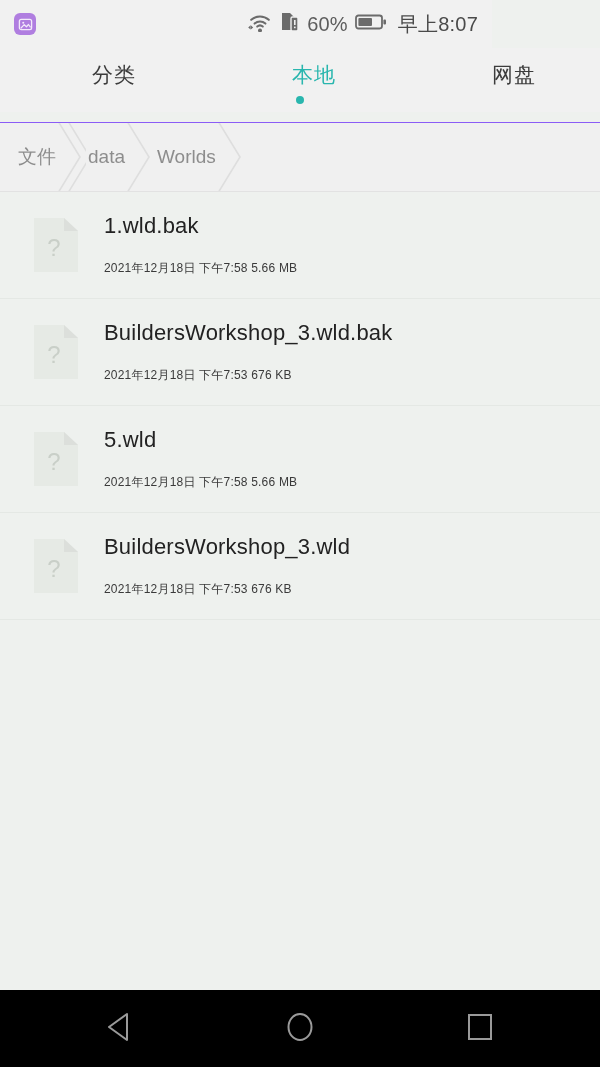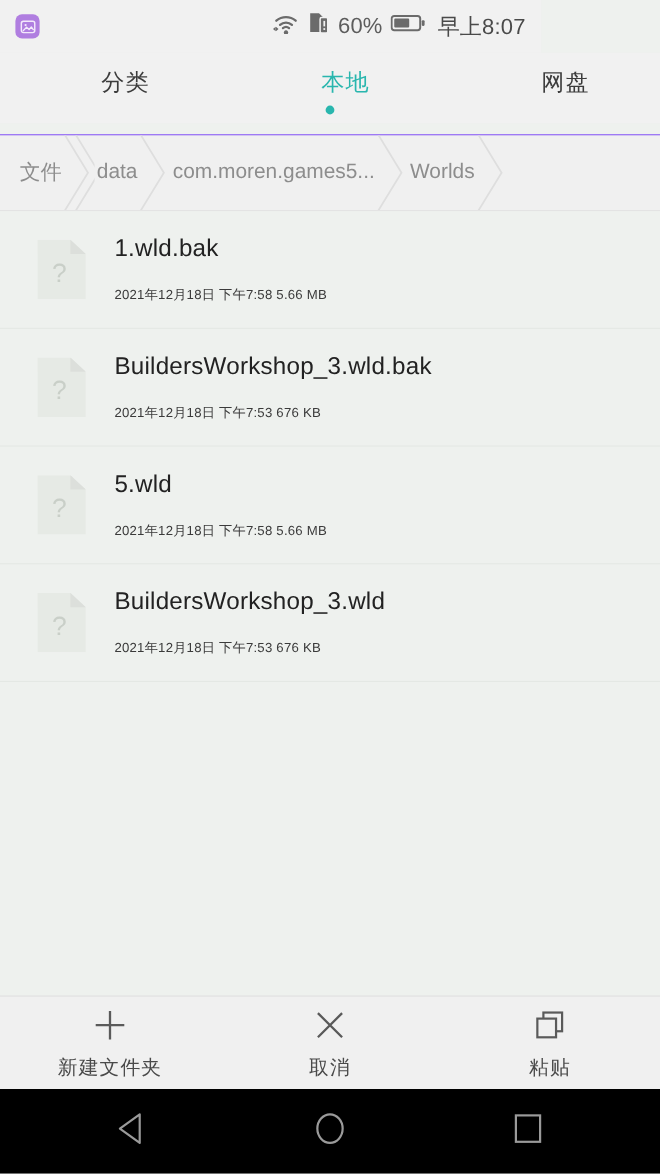--- a/index.html
+++ b/index.html
@@ -199,28 +199,20 @@
 
     <div class="crumb">
       <span>data</span>
       <span class="chev">
         <svg viewBox="0 0 32 70" preserveAspectRatio="none">
           <path d="M4 -2 L26 35 L4 72" fill="none" stroke="#dedede" stroke-width="1.6"></path>
         </svg>
       </span>
     </div>
 
-    <div class="crumb">
-      <span>com.moren.games5...</span>
-      <span class="chev">
-        <svg viewBox="0 0 32 70" preserveAspectRatio="none">
-          <path d="M4 -2 L26 35 L4 72" fill="none" stroke="#dedede" stroke-width="1.6"></path>
-        </svg>
-      </span>
-    </div>
 
     <div class="crumb">
       <span>Worlds</span>
       <span class="chev">
         <svg viewBox="0 0 32 70" preserveAspectRatio="none">
           <path d="M4 -2 L26 35 L4 72" fill="none" stroke="#dedede" stroke-width="1.6"></path>
         </svg>
       </span>
     </div>
 
@@ -280,51 +272,20 @@
         </svg>
       </span>
       <span class="fileinfo">
         <span class="filename">BuildersWorkshop_3.wld</span>
         <span class="filemeta">2021年12月18日 下午7:53 676 KB</span>
       </span>
     </div>
 
   </div>
 
-  <div class="toolbar">
-
-    <div class="tool">
-      <span class="tool-icon">
-        <svg width="34" height="34" viewBox="0 0 34 34">
-          <path d="M17 4 V30 M4 17 H30" stroke="#5a5a5a" stroke-width="2.1" stroke-linecap="butt"></path>
-        </svg>
-      </span>
-      <span class="tool-label">新建文件夹</span>
-    </div>
-
-    <div class="tool">
-      <span class="tool-icon">
-        <svg width="32" height="32" viewBox="0 0 32 32">
-          <path d="M5 5 L27 27 M27 5 L5 27" stroke="#5a5a5a" stroke-width="2.1" stroke-linecap="butt"></path>
-        </svg>
-      </span>
-      <span class="tool-label">取消</span>
-    </div>
-
-    <div class="tool">
-      <span class="tool-icon">
-        <svg width="32" height="32" viewBox="0 0 32 32">
-          <rect x="10" y="4.5" width="17" height="17" fill="none" stroke="#5a5a5a" stroke-width="2"></rect>
-          <rect x="4.5" y="10" width="17" height="17" fill="#f0f0f0" stroke="#5a5a5a" stroke-width="2"></rect>
-        </svg>
-      </span>
-      <span class="tool-label">粘贴</span>
-    </div>
-
-  </div>
 
   <div class="navbar">
     <div class="nav-btn">
       <span>
         <svg width="30" height="32" viewBox="0 0 30 32">
           <path d="M22 3 L4 16 L22 29 Z" fill="none" stroke="#9a9a9a" stroke-width="2" stroke-linejoin="round"></path>
         </svg>
       </span>
     </div>
     <div class="nav-btn">

